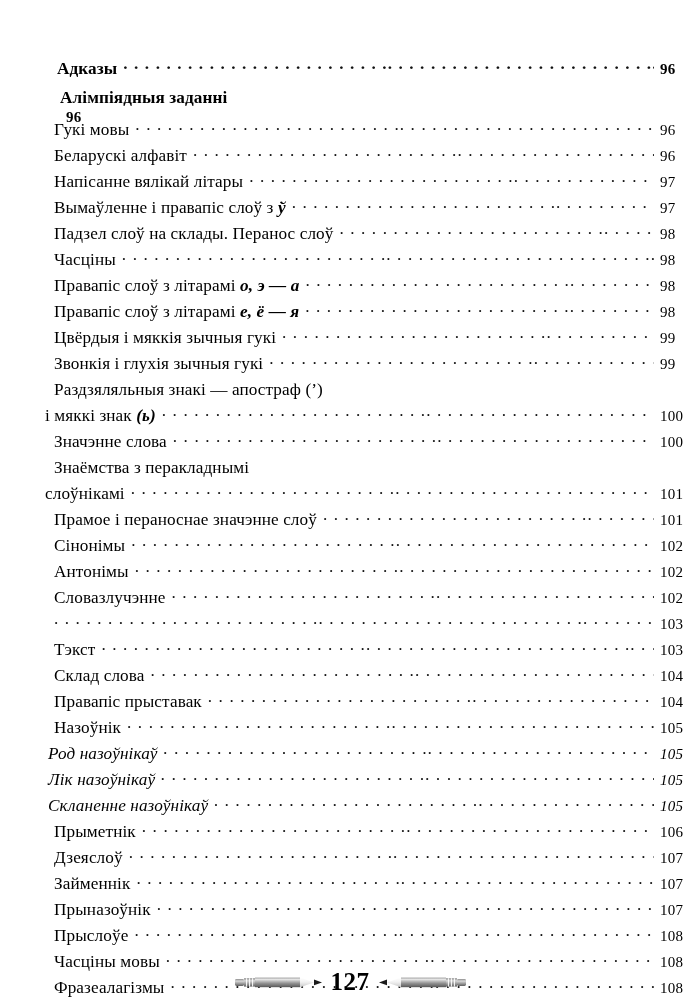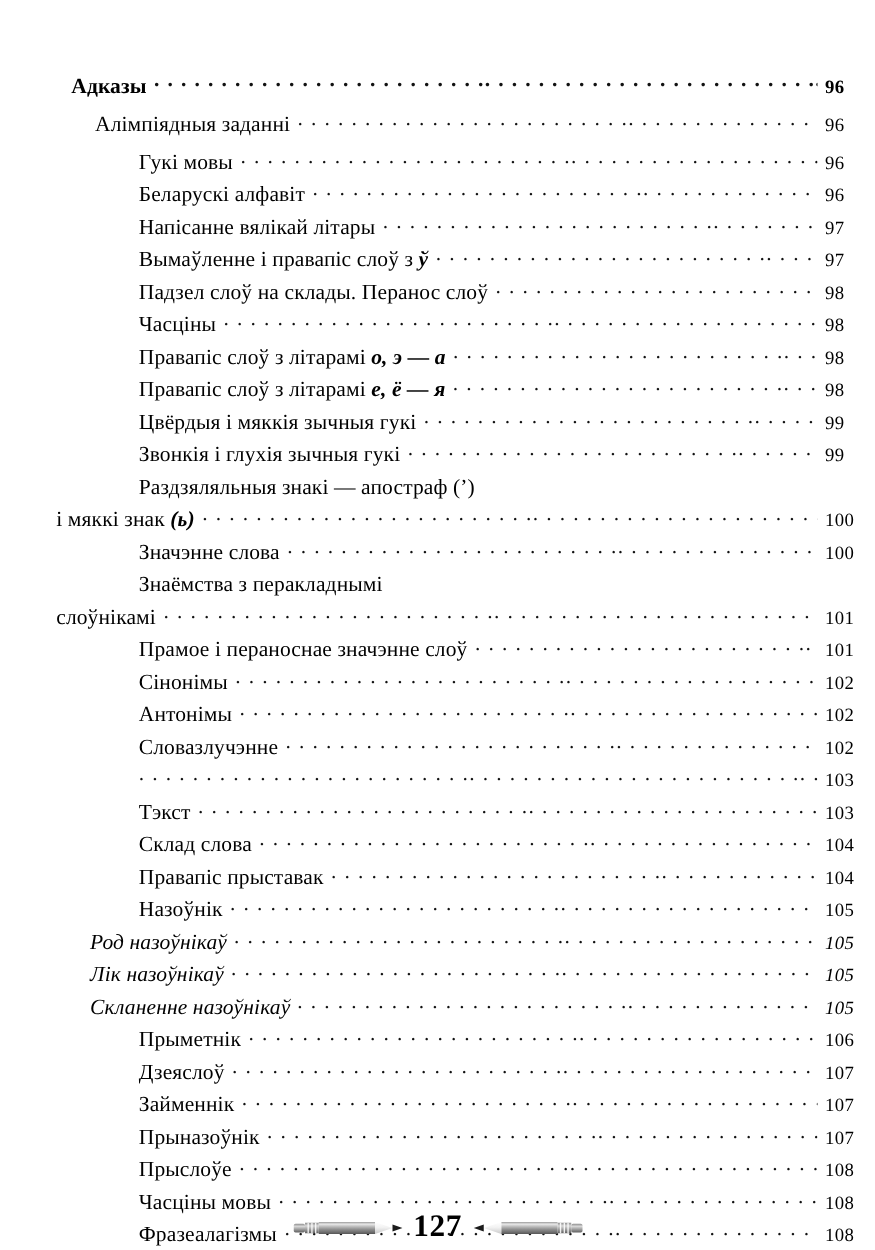--- a/index.html
+++ b/index.html
@@ -76,23 +76,23 @@
     flex: 0 0 auto;
     width: 46px;
     text-align: left;
     padding-left: 6px;
     font-size: 15px;
     letter-spacing: 0.3px;
   }
 
   
   .lvl-h1  { padding-left: 57px;  font-weight: bold; }
-  .lvl-h2  { padding-left: 76px;  font-weight: normal; }
-  .lvl-e   { padding-left: 111px; }
-  .lvl-sub { padding-left: 48px; font-style: italic; margin-left: 24px; }
+  .lvl-h2  { padding-left: 60px;  font-weight: bold; flex-direction: column; }
+  .lvl-e   { padding-left: 54px; }
+  .lvl-sub { padding-left: 48px; font-style: italic; }
   .lvl-cont{ padding-left: 45px; }
 
   
   .row-h1 { height: 31px; }
   .row-h2 { height: 30px; }
 
   
   .row-nodots .leader::before { content: ""; }
   .row-nodots .pageno { visibility: hidden; }
   .bi { font-style: italic; font-weight: bold; }

